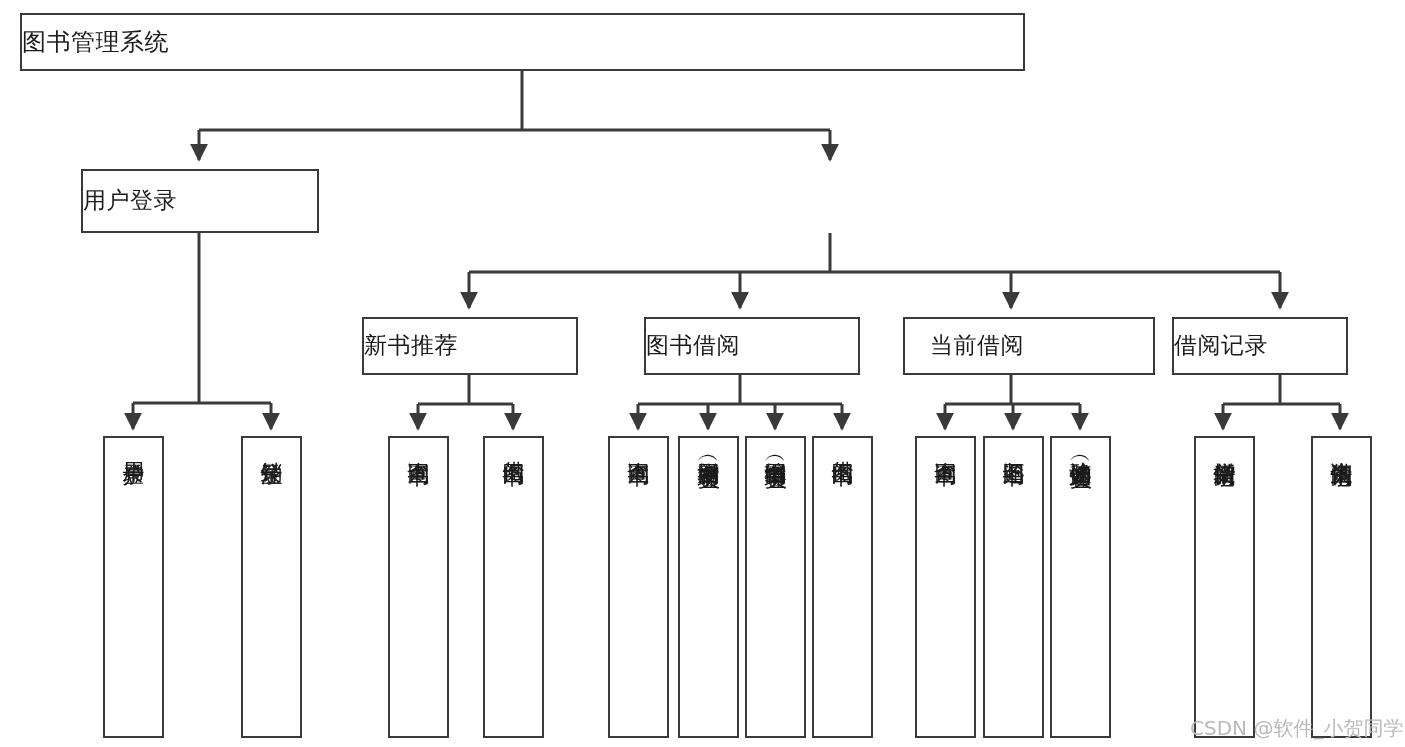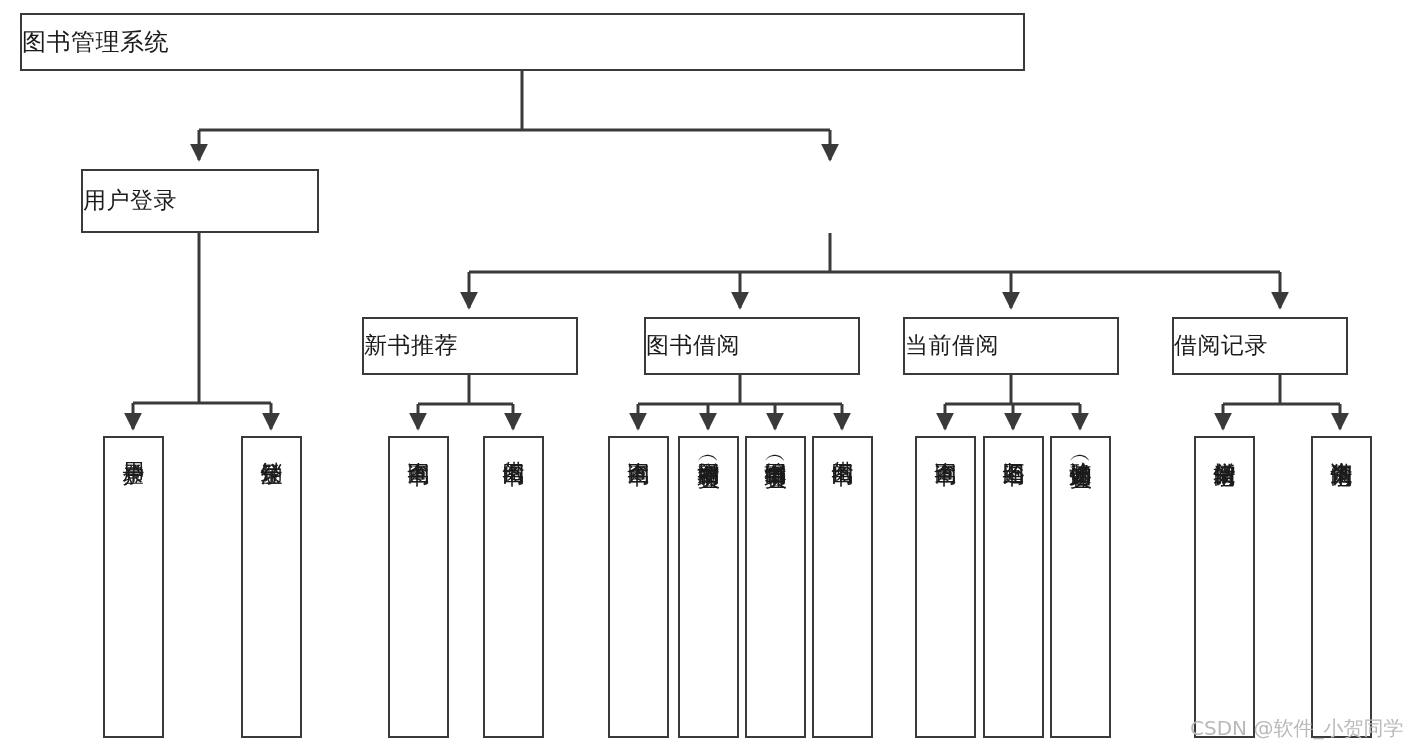--- a/index.html
+++ b/index.html
@@ -134,21 +134,21 @@
   <div class="node horiz" style="left:81px; top:169px; width:238px; height:64px;">
     <span class="label">用户登录</span>
   </div>
 
   <div class="node horiz" style="left:362px; top:317px; width:216px; height:58px;">
     <span class="label">新书推荐</span>
   </div>
   <div class="node horiz" style="left:632px; top:317px; width:216px; height:58px;margin-left:12px;">
     <span class="label">图书借阅</span>
   </div>
-  <div class="node horiz" style="left:903px; top:317px; width:216px; height:58px;">
+  <div class="node horiz" style="left:903px; top:317px; width:252px; height:58px;padding-left:25px;">
     <span class="label">当前借阅</span>
   </div>
   <div class="node horiz" style="left:1172px; top:317px; width:176px; height:58px;">
     <span class="label">借阅记录</span>
   </div>
 
   <div class="node vert" style="left:103px; top:436px; width:61px; height:302px;">
     <span class="label">用户登录</span>
   </div>
   <div class="node vert" style="left:241px; top:436px; width:61px; height:302px;">

